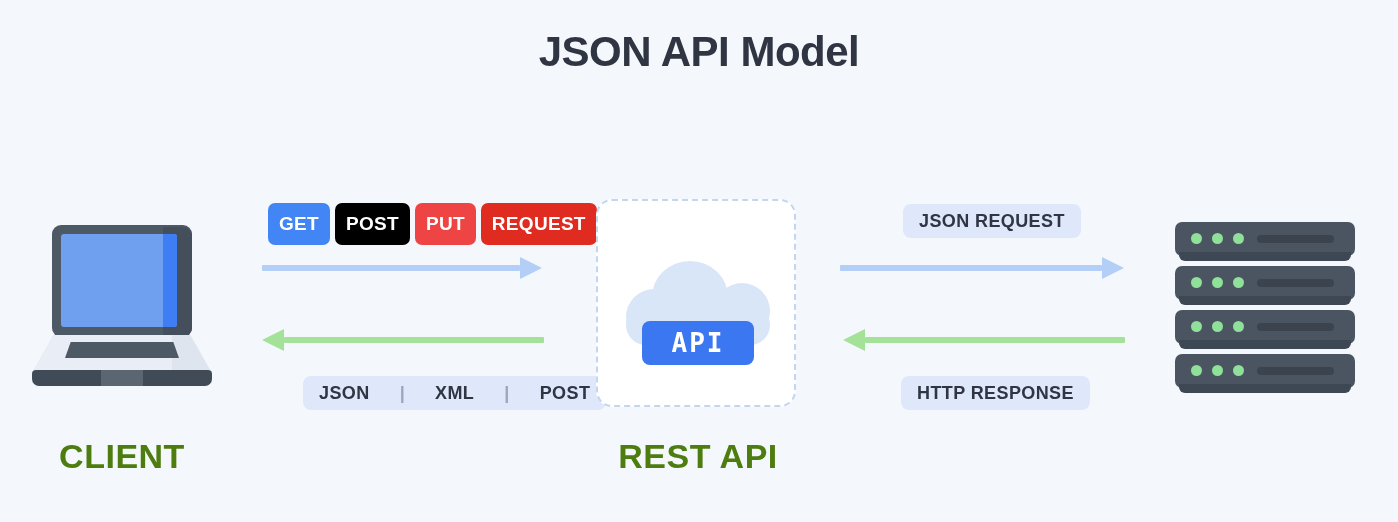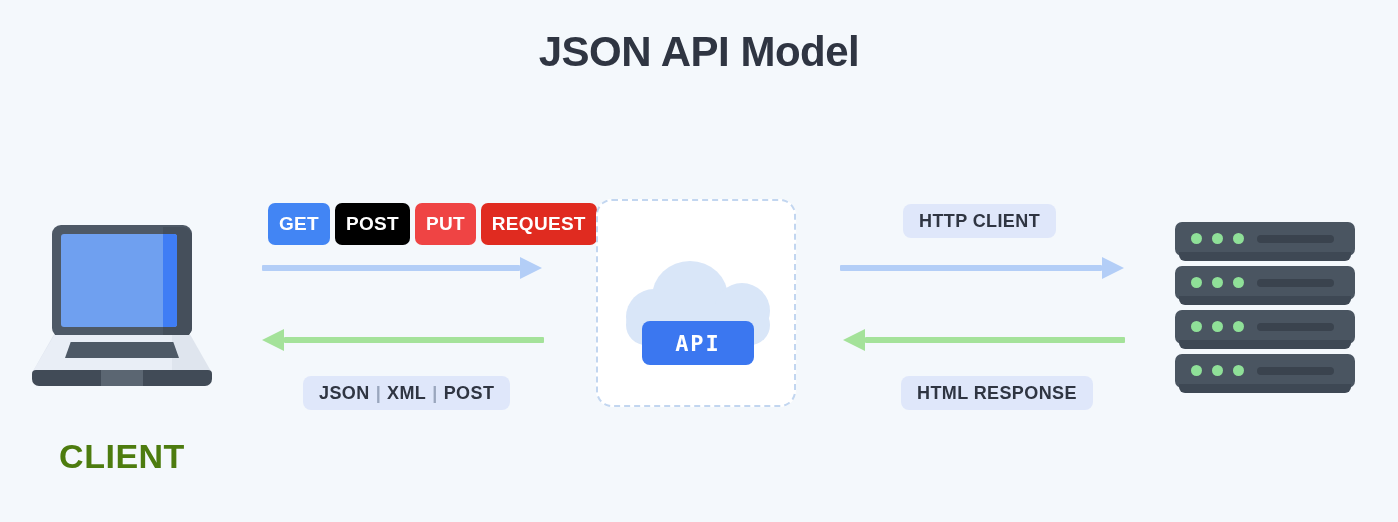--- a/index.html
+++ b/index.html
@@ -213,21 +213,21 @@
     left: 44px;
     top: 120px;
     width: 112px;
     height: 44px;
     background: #3b77f0;
     border-radius: 8px;
     display: flex;
     align-items: center;
     justify-content: center;
     color: #ffffff;
-    font-size: 22px;
+    font-size: 26px;
     font-weight: bold;
     letter-spacing: 2px;
     font-family: "DejaVu Sans Mono", monospace;
   }
 
   
   .arrow {
     position: absolute;
     height: 22px;
   }
@@ -279,21 +279,21 @@
     justify-content: center;
     background: #dfe7fa;
     border-radius: 8px;
     color: #2f3542;
     font-size: 18px;
     font-weight: bold;
     letter-spacing: 0.4px;
     padding: 0 16px;
     box-sizing: border-box;
   }
-  .pill-formats   { left: 303px;  top: 376px; }
+  .pill-formats   { left: 303px;  top: 376px; gap: 24px; }
   .pill-request   { left: 903px;  top: 204px; }
   .pill-response  { left: 901px;  top: 376px; }
   .sep { color: #9aa6bd; padding: 0 6px; font-weight: bold; }
 </style>
 </head>
 <body>
 
 <div class="stage">
 
   <div class="title">JSON API Model</div>
@@ -338,34 +338,35 @@
 
   <div class="api-box">
     <div class="cloud">
       <div class="cloud-part" style="left:26px; top:0px; width:76px; height:72px;"></div>
       <div class="cloud-part" style="left:0px; top:28px; width:56px; height:56px;"></div>
       <div class="cloud-part" style="left:88px; top:22px; width:56px; height:56px;"></div>
       <div class="cloud-base"></div>
     </div>
     <div class="api-badge">API</div>
   </div>
-
-  <div class="pill pill-request">HTTP CLIENT</div>
+  <div class="col-label label-api">REST API</div>
+
+  <div class="pill pill-request">JSON REQUEST</div>
 
   <div class="arrow" style="left:840px; top:257px; width:284px;">
     <div class="arrow-line req-color" style="left:0; width:262px;"></div>
     <div class="arrow-head head-right" style="left:262px;"></div>
   </div>
 
   <div class="arrow" style="left:843px; top:329px; width:282px;">
     <div class="arrow-head head-left" style="left:0px;"></div>
     <div class="arrow-line res-color" style="left:22px; width:260px;"></div>
   </div>
 
-  <div class="pill pill-response">HTML RESPONSE</div>
+  <div class="pill pill-response">HTTP RESPONSE</div>
 
   <div class="server">
 
     <div class="rack" style="top:0px;"></div>
     <div class="rack-foot" style="top:30px;"></div>
     <div class="rack-dot" style="left:16px; top:11px;"></div>
     <div class="rack-dot" style="left:37px; top:11px;"></div>
     <div class="rack-dot" style="left:58px; top:11px;"></div>
     <div class="rack-bar" style="left:82px; top:13px;"></div>
 

